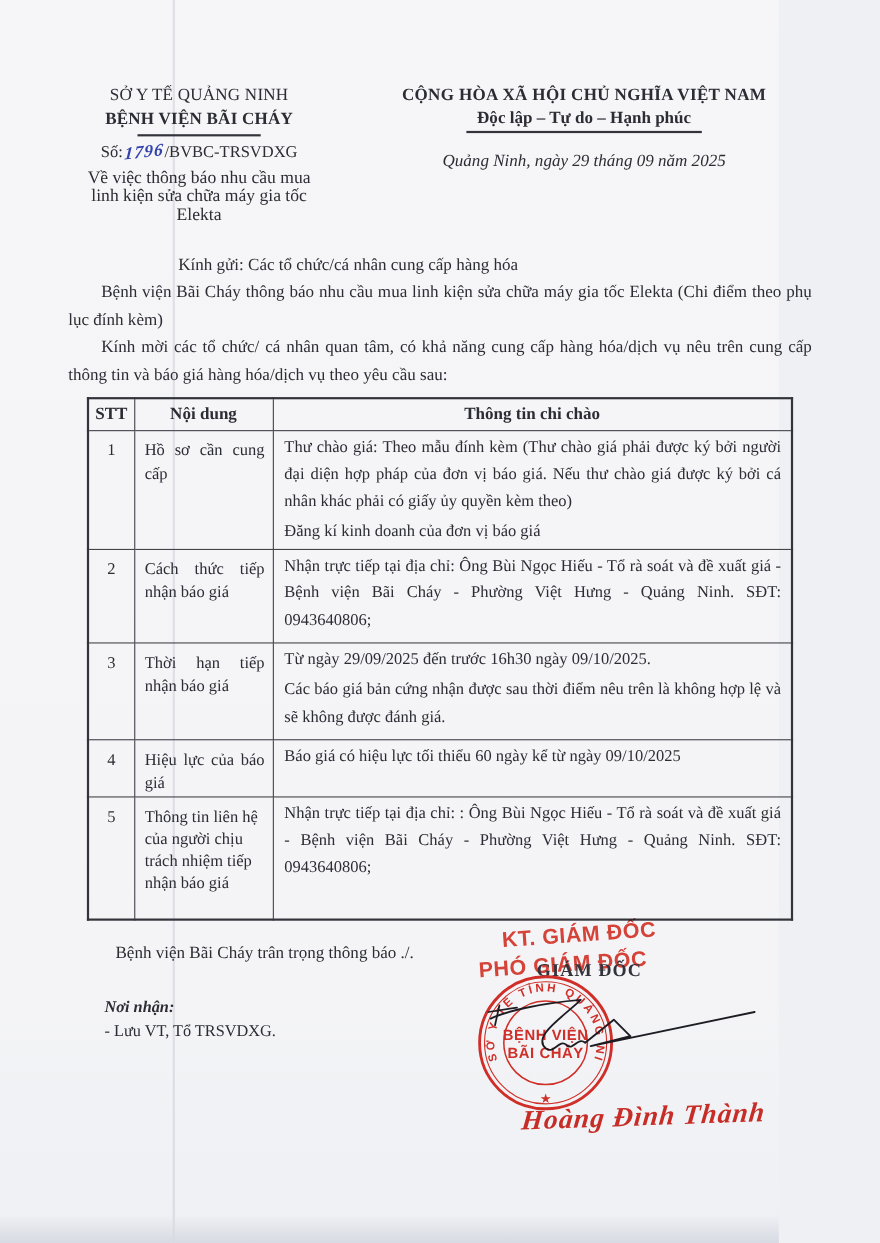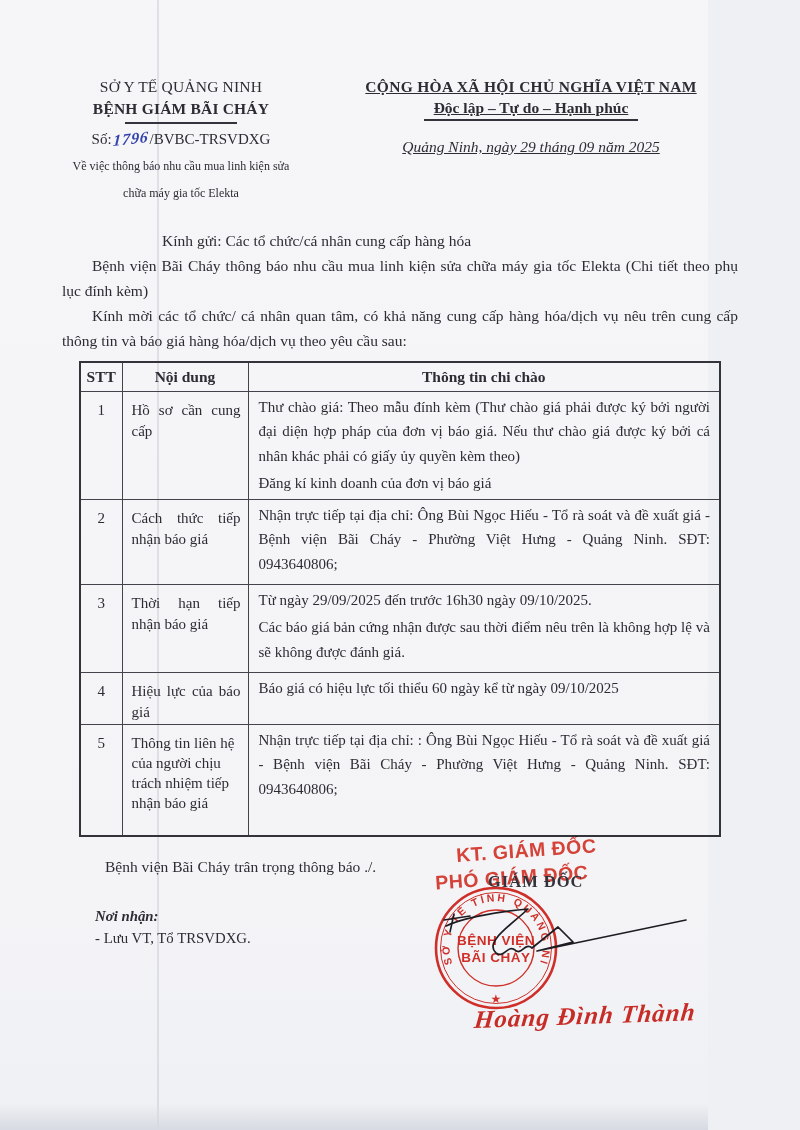--- a/index.html
+++ b/index.html
@@ -30,25 +30,24 @@
   }
   .hdr-left .agency { letter-spacing: 0.2px; }
   .hdr-left .org { font-weight: bold; letter-spacing: 0.2px; }
   .rule-small { width: 112px; height: 2px; background: #33333b; margin: 2px auto 4px; }
   .doc-no { font-size: 15px; }
   .hand-blue {
     color: #3343ac; font-style: italic; font-weight: bold; font-size: 16px;
     display: inline-block; transform: rotate(-6deg) skewX(-10deg); letter-spacing: 1px;
     padding: 0 1px;
   }
-  .subject { width: 218px; margin: 3px auto 0; font-size: 12px; line-height: 27px; }
+  .subject { width: 218px; margin: 3px auto 0; font-size: 16px; line-height: 17px; }
   .hdr-right {
     position: absolute; left: 325px; top: 78px; width: 412px;
     text-align: center;
-    text-decoration: underline;
   }
   .nat-title { font-weight: bold; font-size: 15.5px; letter-spacing: 0.3px; }
   .motto { font-weight: bold; font-size: 15.5px; margin-top: 3px; }
   .rule-motto { width: 214px; height: 1.8px; background: #33333b; margin: 2px auto 0; }
   .place-date { font-style: italic; font-size: 15.5px; margin-top: 17px; }
   
   .doc-main { position: absolute; left: 62px; top: 228px; width: 676px; font-size: 15.5px; }
   .salutation { margin-left: 100px; line-height: 25px; }
   .para { text-indent: 30px; text-align: justify; line-height: 25px; }
   
@@ -100,36 +99,36 @@
   }
 </style>
 </head>
 <body>
 
 <div class="paper">
   <div class="fold-line"></div>
 
   <div class="hdr-left">
     <div class="agency">SỞ Y TẾ QUẢNG NINH</div>
-    <div class="org">BỆNH GIÁM BÃI CHÁY</div>
+    <div class="org">BỆNH VIỆN BÃI CHÁY</div>
     <div class="rule-small"></div>
     <div class="doc-no"><span>Số:</span><span class="hand-blue">1796</span><span>/BVBC-TRSVDXG</span></div>
     <div class="subject">Về việc thông báo nhu cầu mua linh kiện sửa chữa máy gia tốc Elekta</div>
   </div>
 
   <div class="hdr-right">
     <div class="nat-title">CỘNG HÒA XÃ HỘI CHỦ NGHĨA VIỆT NAM</div>
     <div class="motto">Độc lập – Tự do – Hạnh phúc</div>
     <div class="rule-motto"></div>
     <div class="place-date">Quảng Ninh, ngày 29 tháng 09 năm 2025</div>
   </div>
 
   <div class="doc-main">
     <p class="salutation">Kính gửi: Các tổ chức/cá nhân cung cấp hàng hóa</p>
-    <p class="para">Bệnh viện Bãi Cháy thông báo nhu cầu mua linh kiện sửa chữa máy gia tốc Elekta (Chi tiết theo phụ lục đính kèm)</p>
+    <p class="para">Bệnh viện Bãi Cháy thông báo nhu cầu mua linh kiện sửa chữa máy gia tốc Elekta (Chi điểm theo phụ lục đính kèm)</p>
     <p class="para">Kính mời các tổ chức/ cá nhân quan tâm, có khả năng cung cấp hàng hóa/dịch vụ nêu trên cung cấp thông tin và báo giá hàng hóa/dịch vụ theo yêu cầu sau:</p>
 
     <table class="req">
       <colgroup>
           <col class="c1">
           <col class="c2">
           <col class="c3">
         </colgroup>
       <thead>
         <tr>

